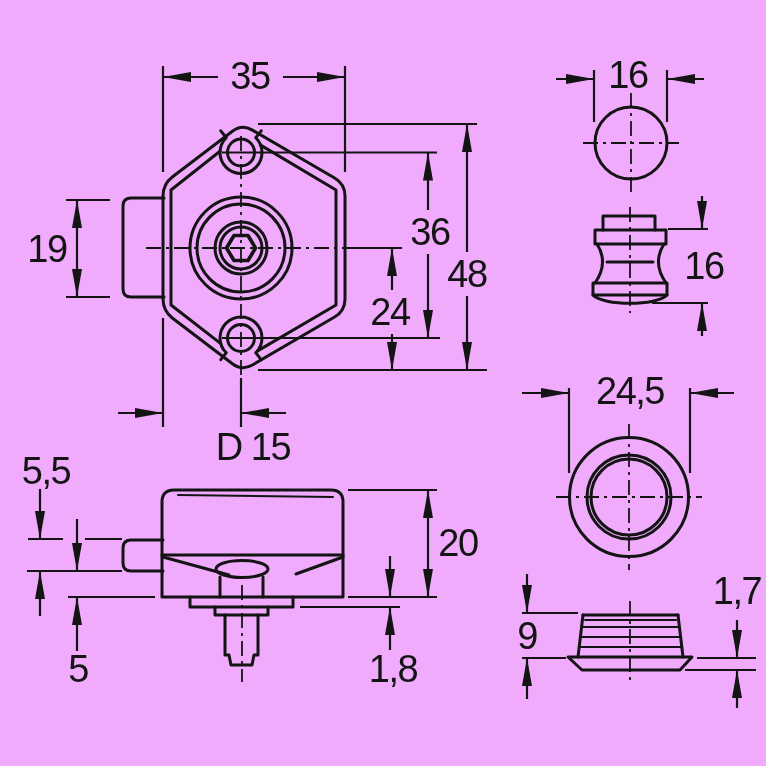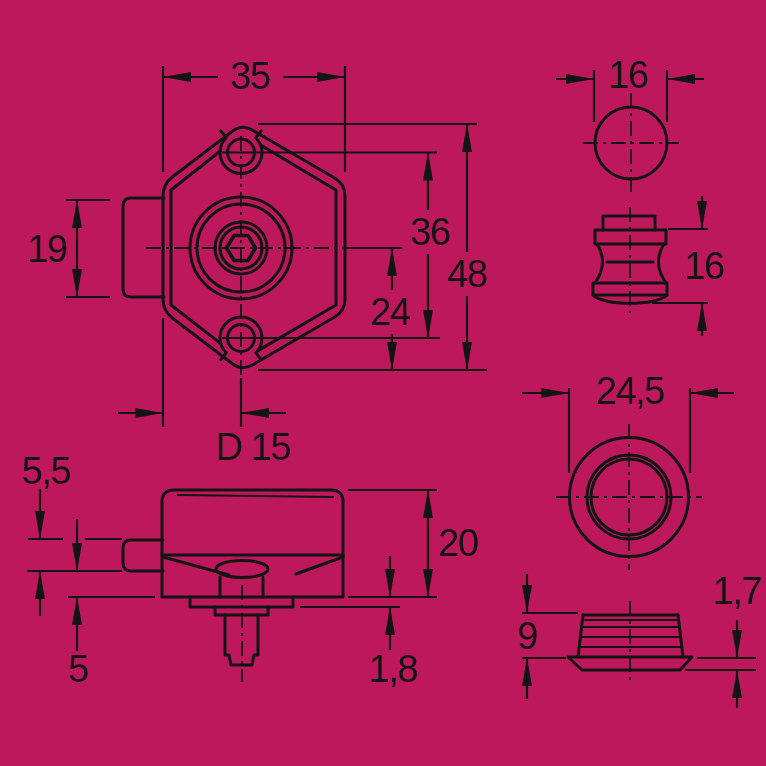--- a/index.html
+++ b/index.html
@@ -1,16 +1,16 @@
 <!DOCTYPE html>
 <html><head>
 <meta charset="utf-8">
 <style>
   html,body{margin:0;padding:0;background:#fff;}
-  .stage{width:766px;height:766px;background:#be185d;position:relative;overflow:hidden;}
+  .stage{width:766px;height:766px;background:#f0abfc;position:relative;overflow:hidden;}
   svg{display:block;}
   .obj{stroke:#141414;stroke-width:3;fill:none;stroke-linecap:round;stroke-linejoin:round;}
   .obj-thin{stroke:#141414;stroke-width:2;fill:none;stroke-linecap:round;}
   .obj-heavy{stroke:#141414;stroke-width:3.6;fill:none;stroke-linejoin:round;}
   .dim{stroke:#141414;stroke-width:2.2;fill:none;}
   .cl{stroke:#141414;stroke-width:1.8;fill:none;stroke-dasharray:15 5 3 5;}
   .dimtxt{font-family:"Liberation Sans",sans-serif;font-size:38px;letter-spacing:-1.5px;fill:#141414;text-anchor:middle;}
 </style>
 </head>
 <body>

